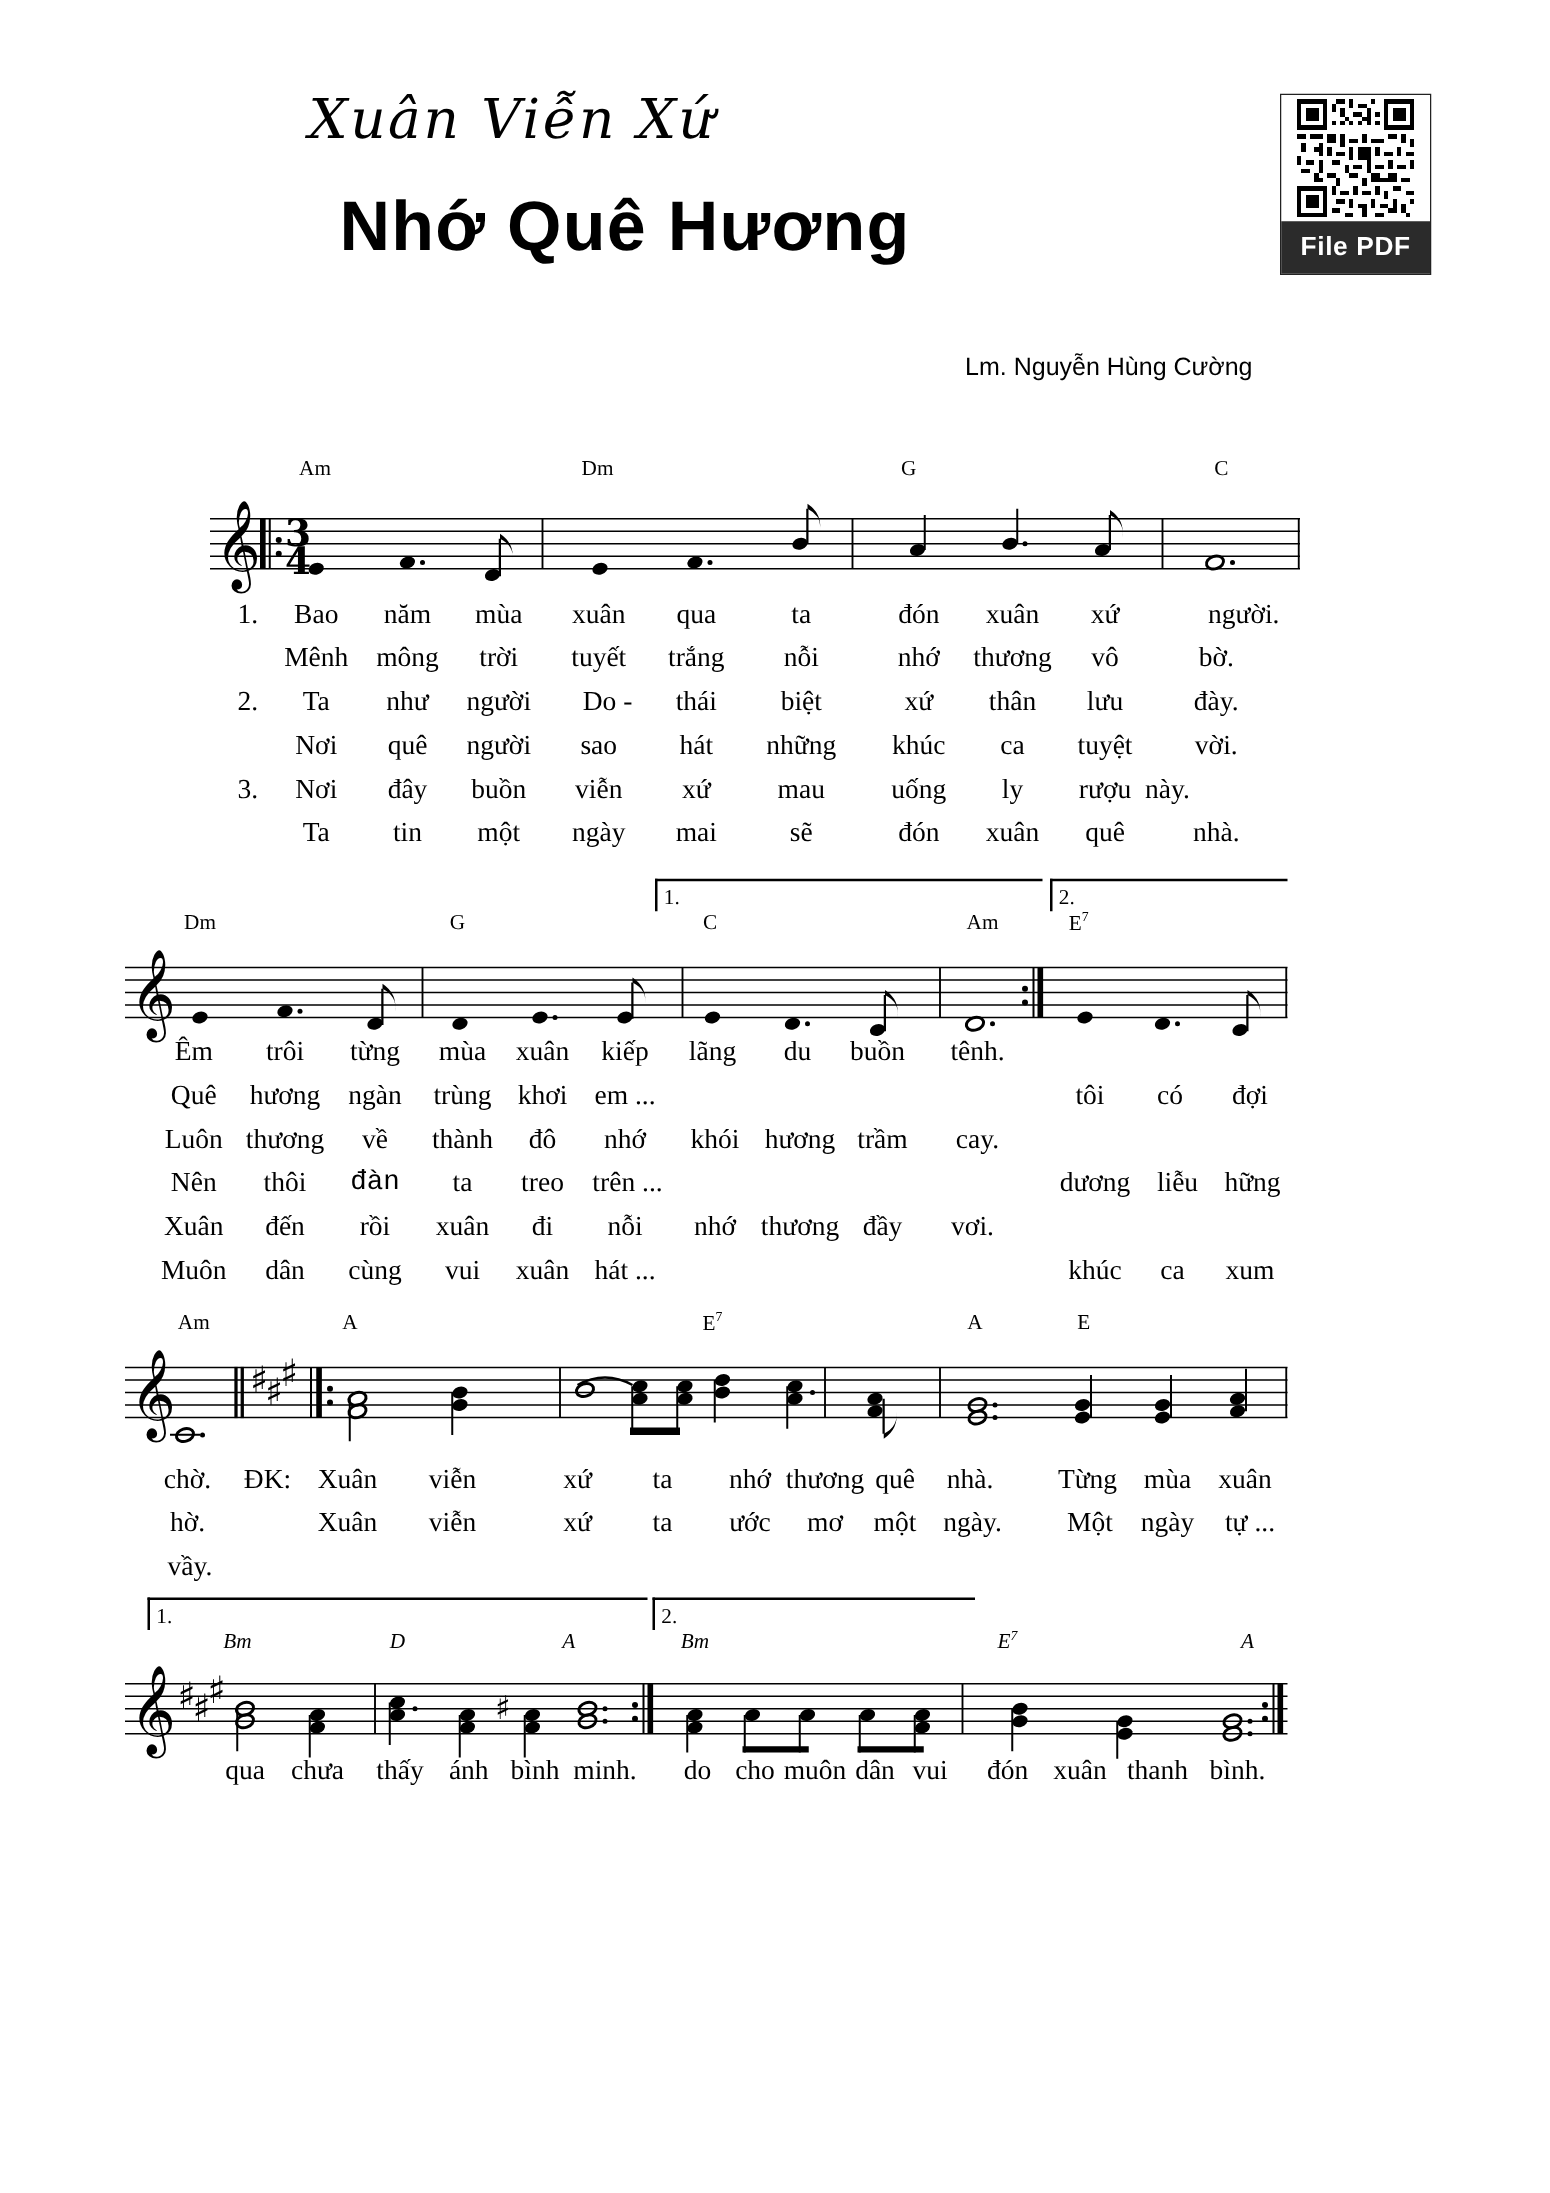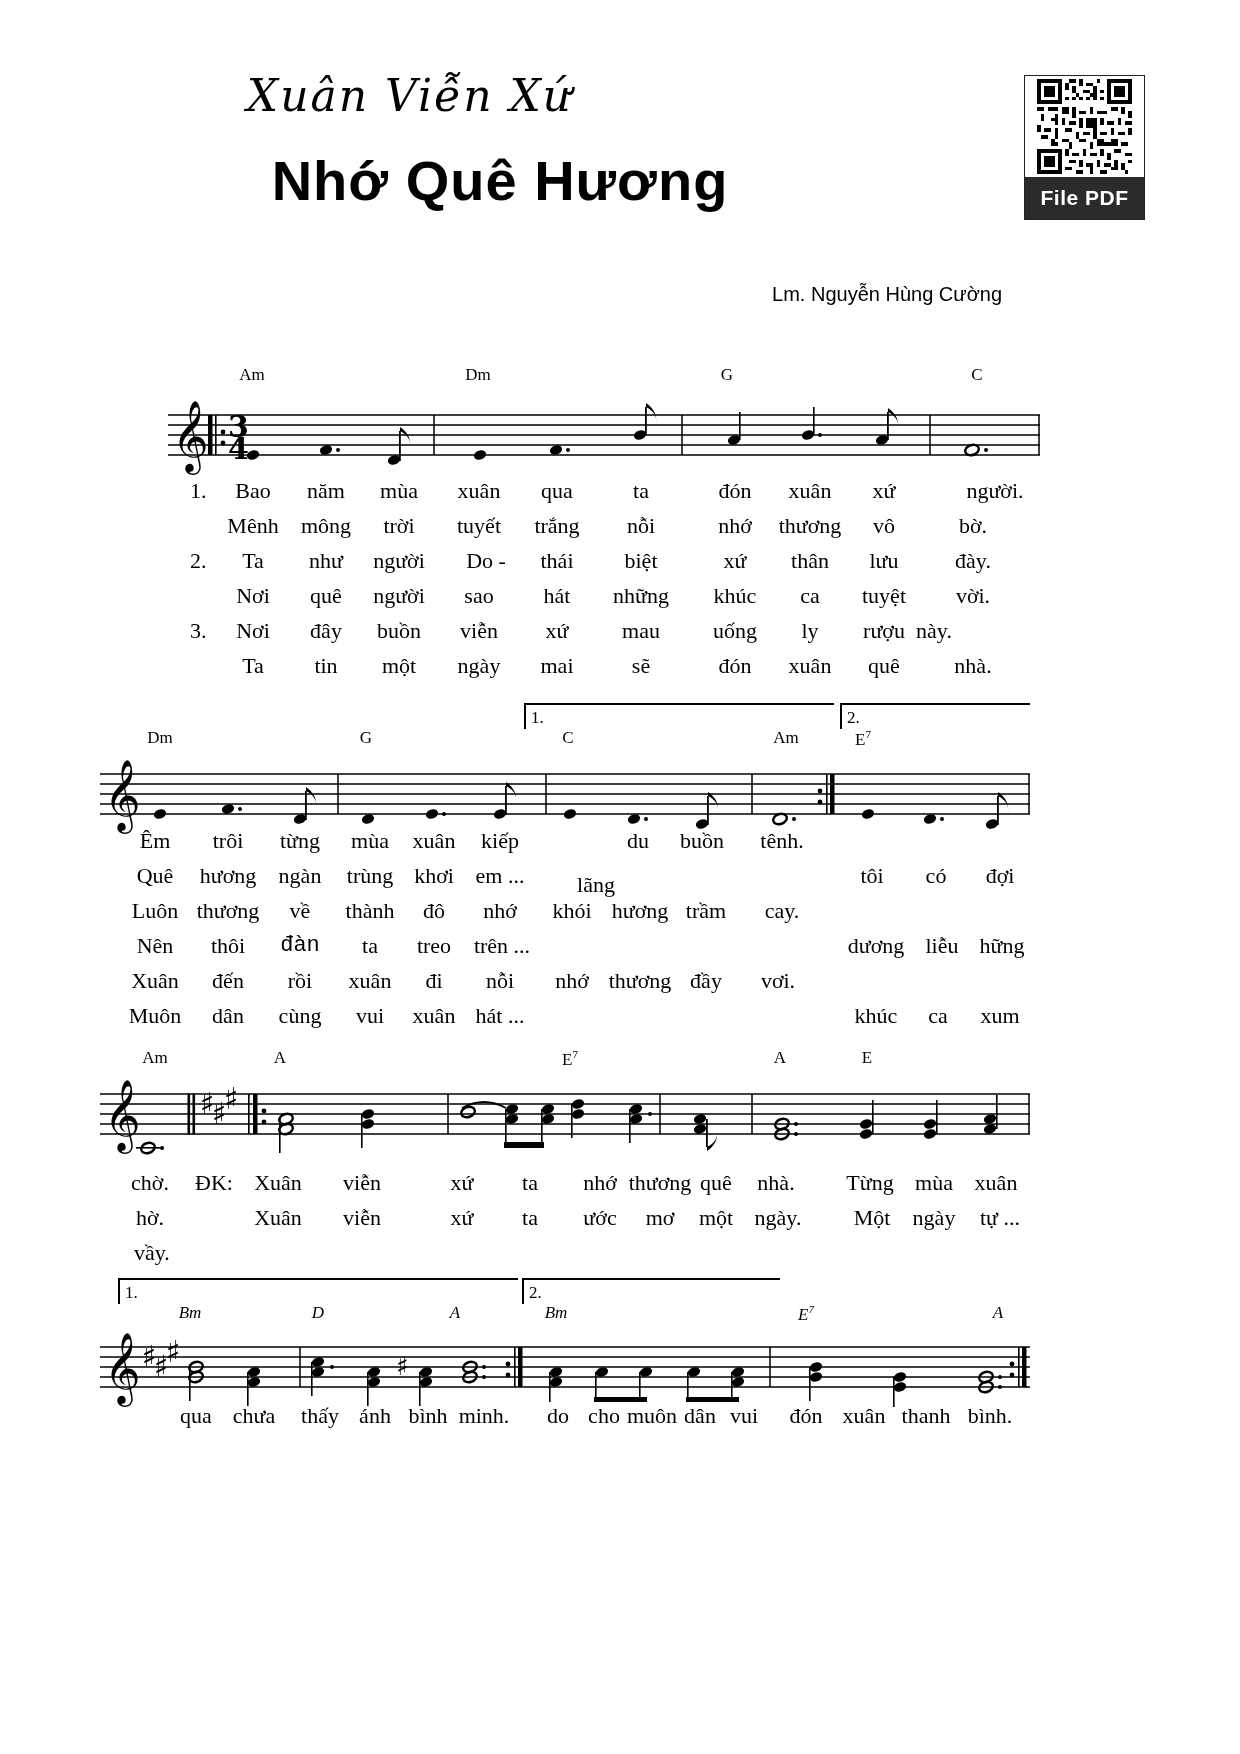--- a/index.html
+++ b/index.html
@@ -408,21 +408,21 @@
       </svg>
     </div>
 
     <div class="lyricline" style="top:128px;">
       <span class="syl" style="left:155px;">Êm</span>
       <span class="syl" style="left:228px;">trôi</span>
       <span class="syl" style="left:300px;">từng</span>
       <span class="syl" style="left:370px;">mùa</span>
       <span class="syl" style="left:434px;">xuân</span>
       <span class="syl" style="left:500px;">kiếp</span>
-      <span class="syl" style="left:596px;margin-top:44px;">lãng</span>
+      <span class="syl" style="left:570px;">lãng</span>
       <span class="syl" style="left:638px;">du</span>
       <span class="syl" style="left:702px;">buồn</span>
       <span class="syl" style="left:782px;">tênh.</span>
     </div>
 
     <div class="lyricline" style="top:163px;">
       <span class="syl" style="left:155px;">Quê</span>
       <span class="syl" style="left:228px;">hương</span>
       <span class="syl" style="left:300px;">ngàn</span>
       <span class="syl" style="left:370px;">trùng</span>

